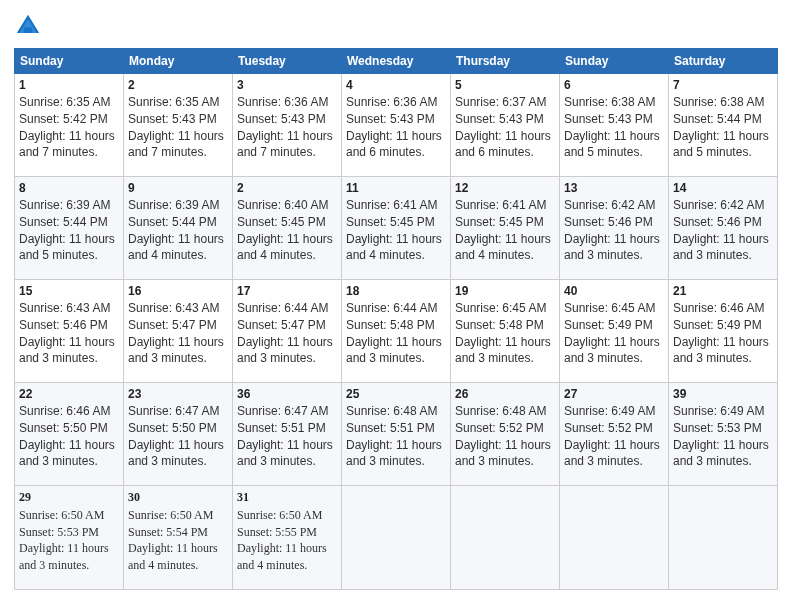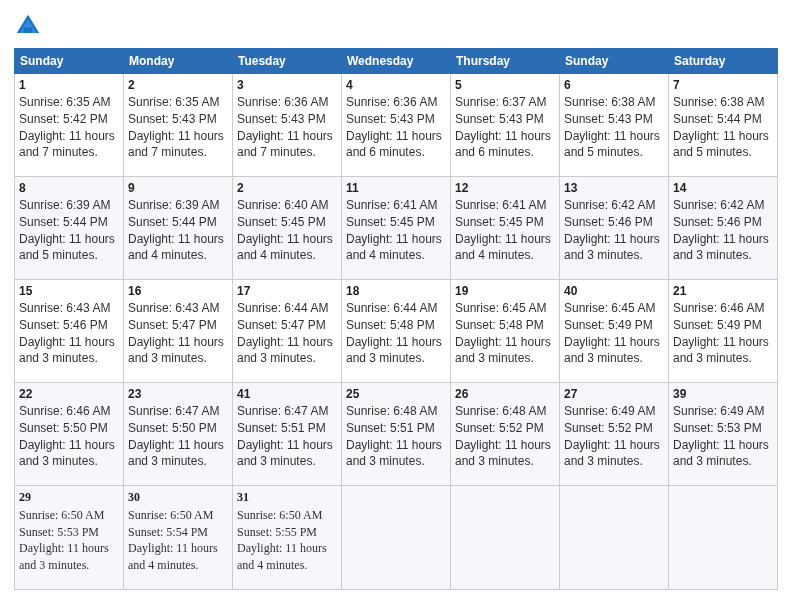--- a/index.html
+++ b/index.html
@@ -322,21 +322,21 @@
       </td>
           <td>
         <span class="day-num">23</span>
         <div class="day-info">
           Sunrise: 6:47 AM<br>
           Sunset: 5:50 PM<br>
           Daylight: 11 hours and 3 minutes.
         </div>
       </td>
           <td>
-        <span class="day-num">41</span>
+        <span class="day-num">36</span>
         <div class="day-info">
           Sunrise: 6:47 AM<br>
           Sunset: 5:51 PM<br>
           Daylight: 11 hours and 3 minutes.
         </div>
       </td>
           <td>
         <span class="day-num">25</span>
         <div class="day-info">
           Sunrise: 6:48 AM<br>

